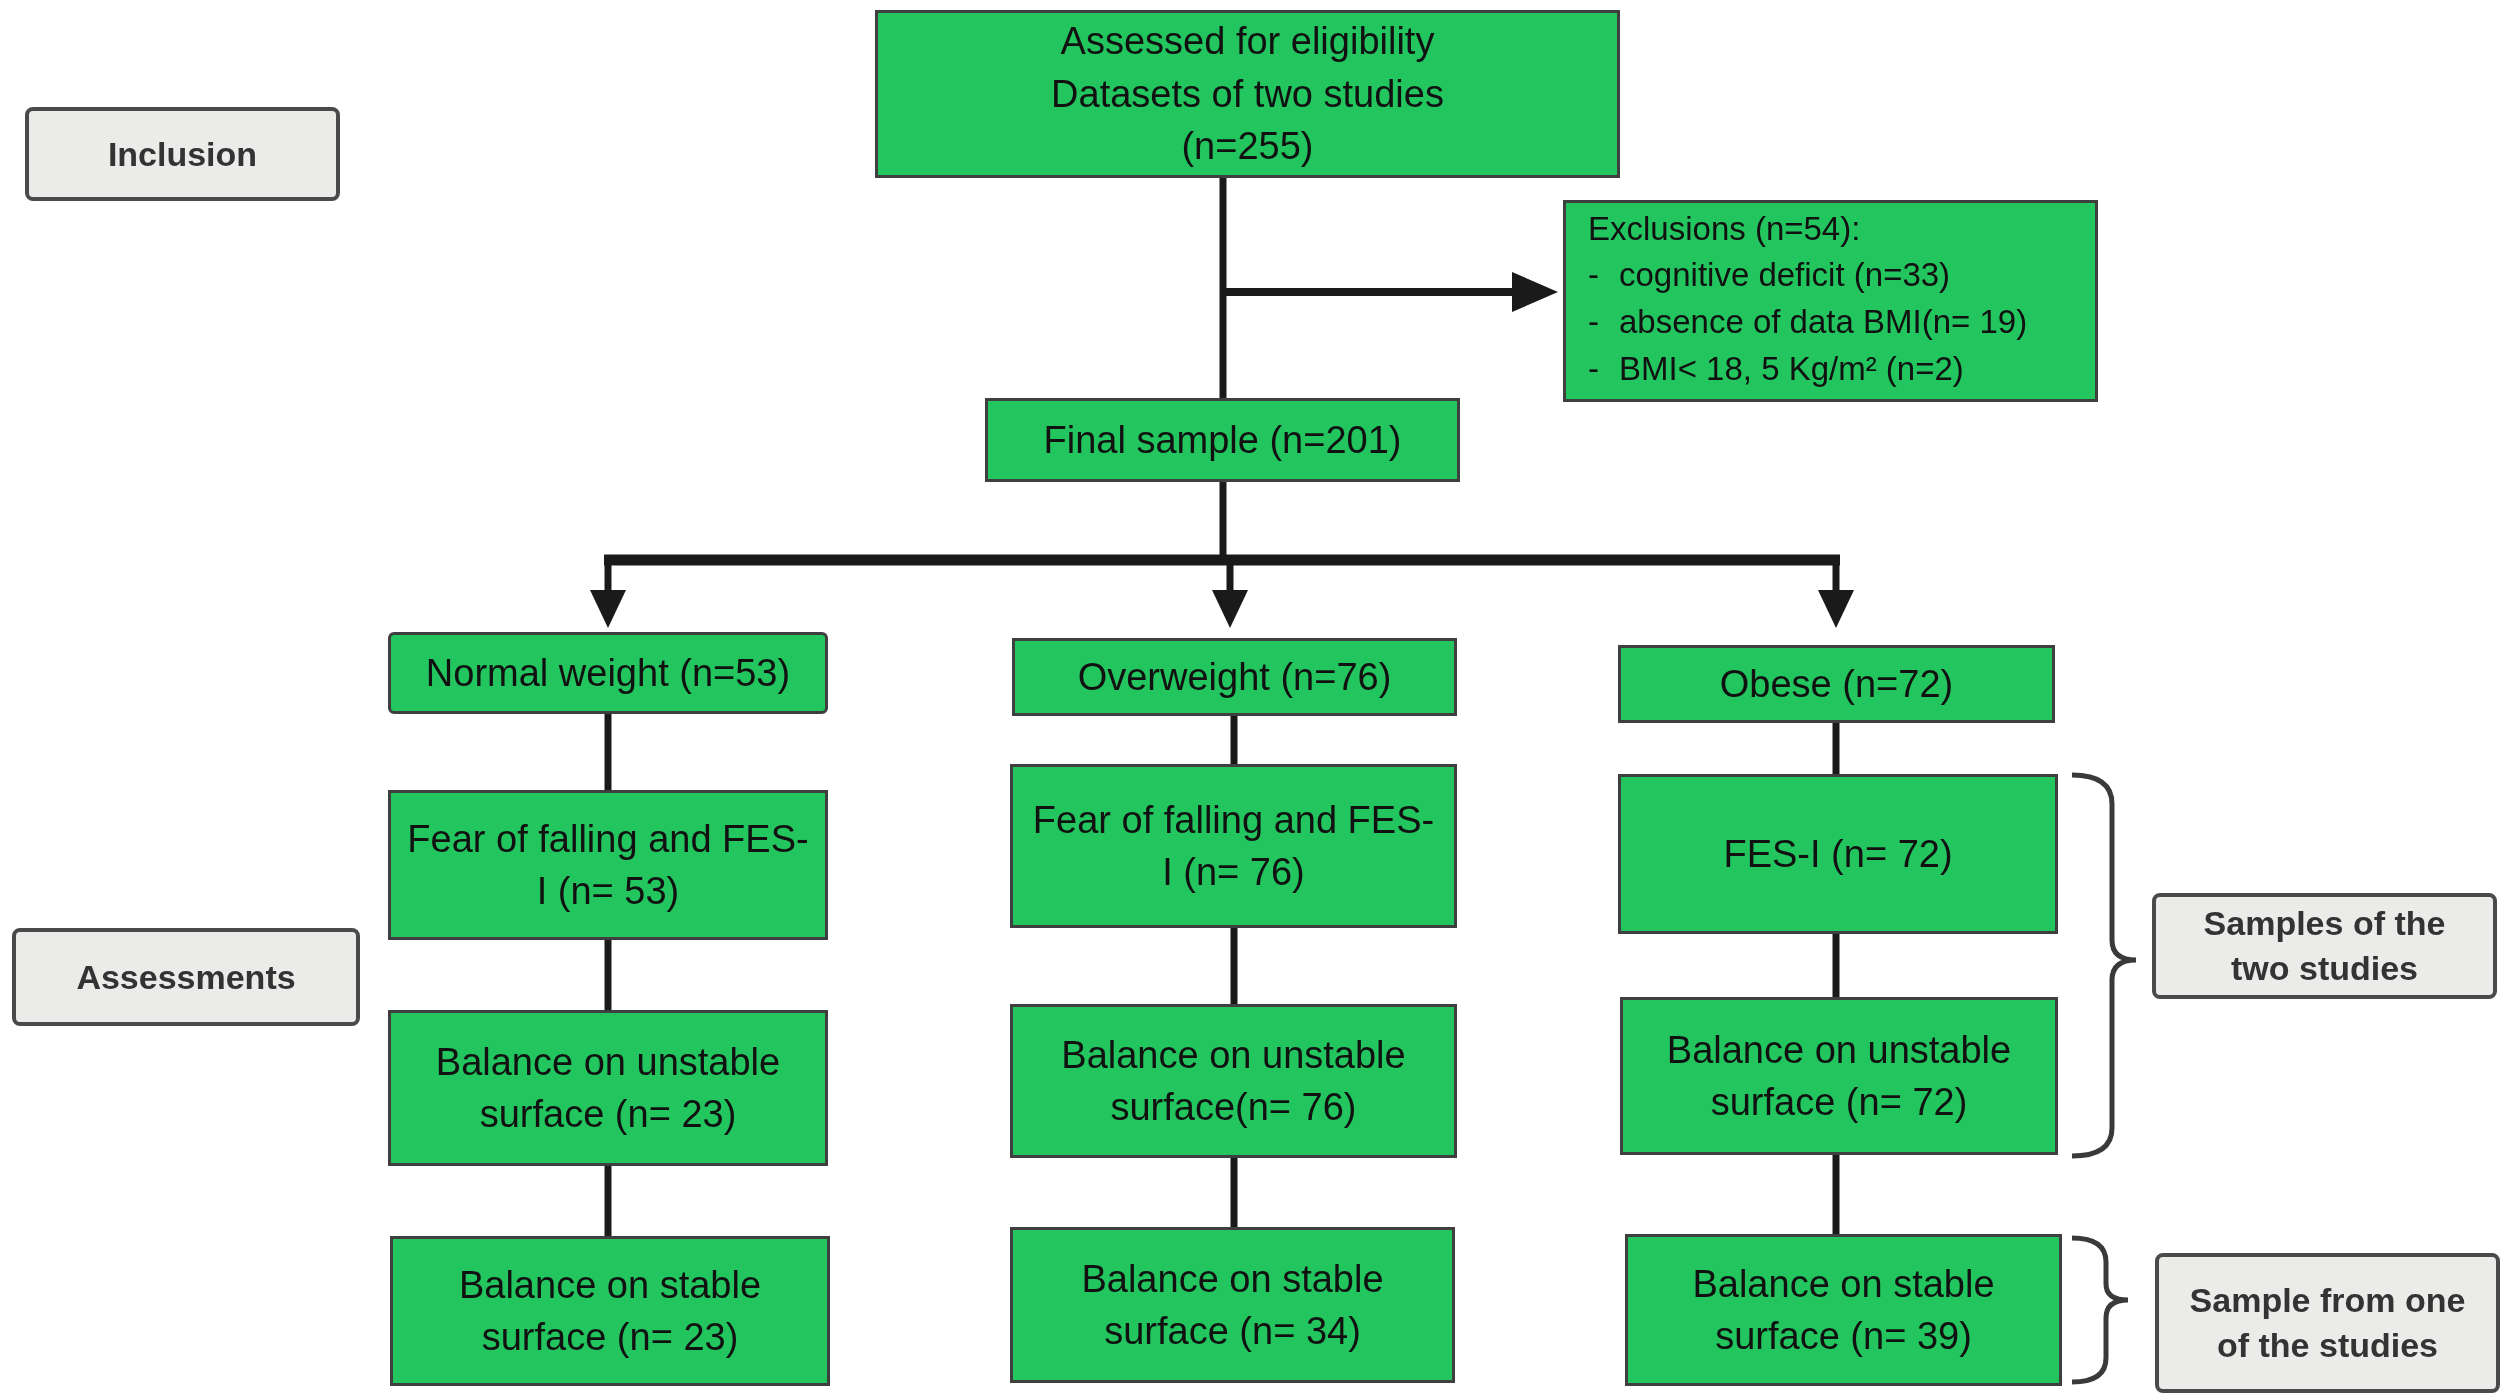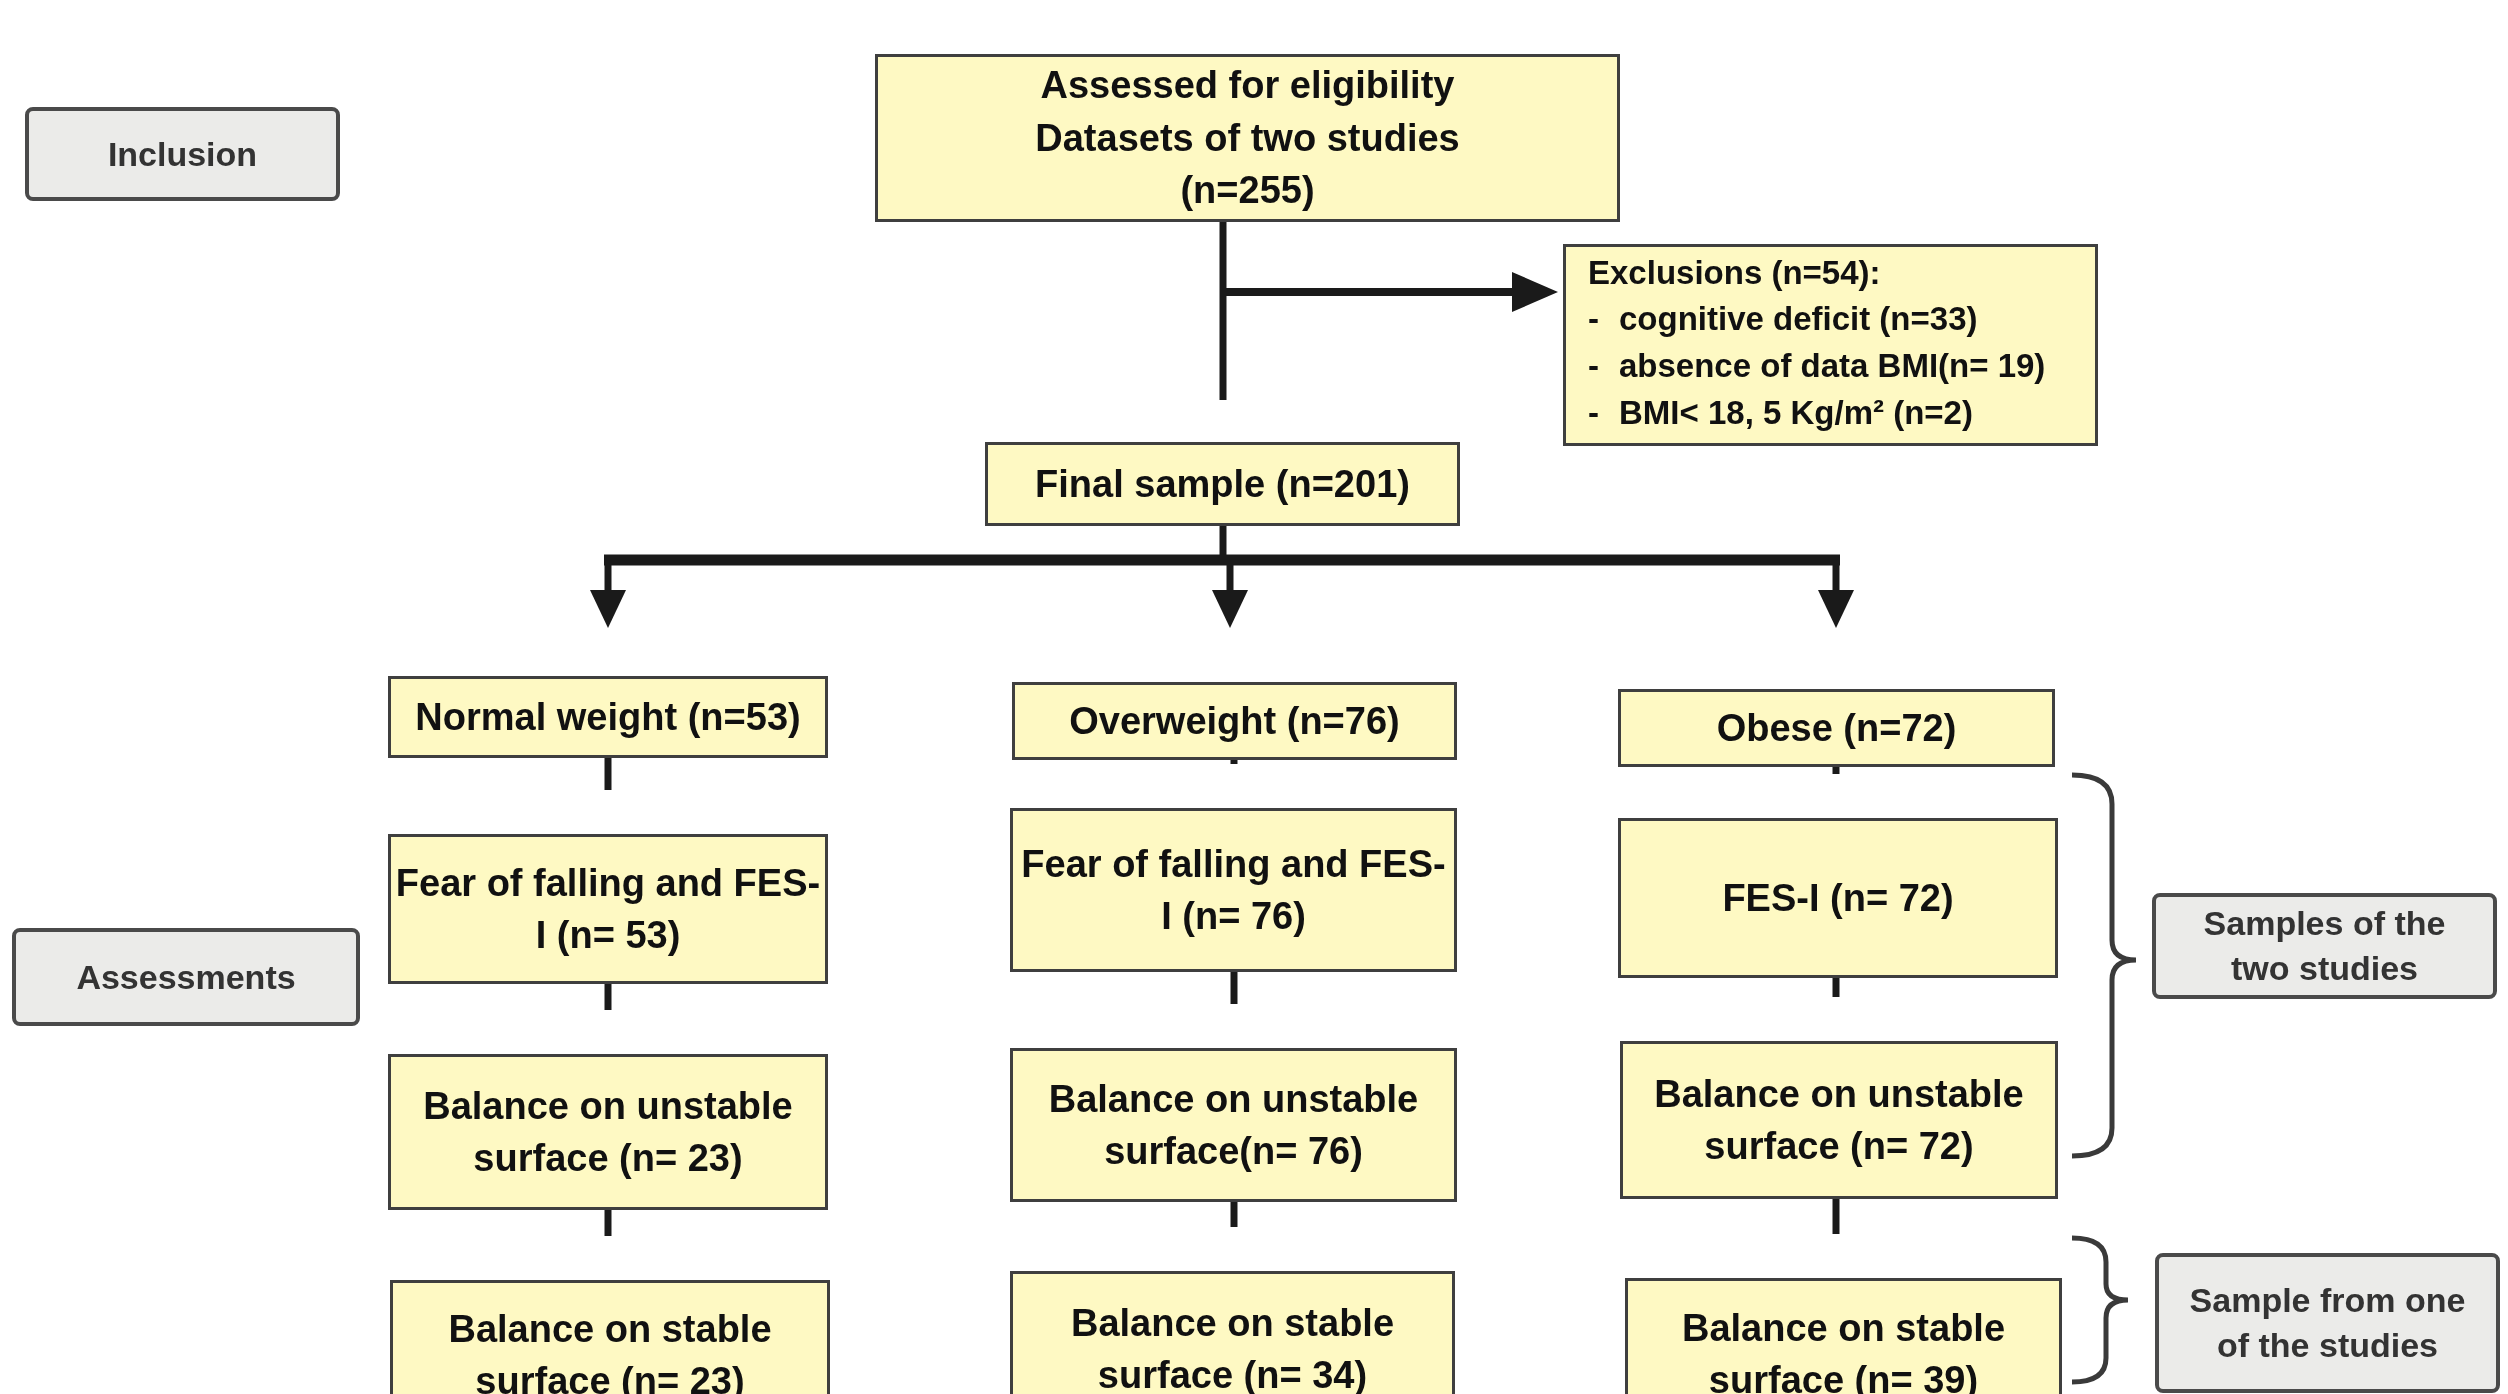--- a/index.html
+++ b/index.html
@@ -12,32 +12,31 @@
     overflow:hidden;
   }
   .wires{
     position:absolute;
     left:0;top:0;
     width:2508px;height:1394px;
   }
   .box{
     position:absolute;
     box-sizing:border-box;
-    background:#fef9c3;
+    background:#22c55e;
     border:3px solid #3f3f3f;
     display:flex;
     flex-direction:column;
     align-items:center;
     justify-content:center;
     text-align:center;
     font-size:38px;
-    font-weight:700;
+    font-weight:400;
     color:#111111;
     line-height:1.38;
-    margin-top:44px;
   }
   .excl{
     align-items:flex-start;
     justify-content:flex-end;
     text-align:left;
     font-size:33px;
     padding:6px 22px;
     line-height:1.42;
   }
   .bullet-row{
@@ -131,21 +130,21 @@
     <div class="bullet-row">
       <span>-</span>
       <span>BMI&lt; 18, 5 Kg/m² (n=2)</span>
     </div>
   </div>
 
   <div class="box" style="left:985px;top:398px;width:475px;height:84px;">
     <div>Final sample (n=201)</div>
   </div>
 
-  <div class="box" style="left:388px;top:632px;width:440px;height:82px;">
+  <div class="box" style="left:388px;top:632px;width:440px;height:82px;border-radius:6px;">
     <div>Normal weight (n=53)</div>
   </div>
   <div class="box" style="left:1012px;top:638px;width:445px;height:78px;">
     <div>Overweight (n=76)</div>
   </div>
   <div class="box" style="left:1618px;top:645px;width:437px;height:78px;">
     <div>Obese (n=72)</div>
   </div>
 
   <div class="box" style="left:388px;top:790px;width:440px;height:150px;">

